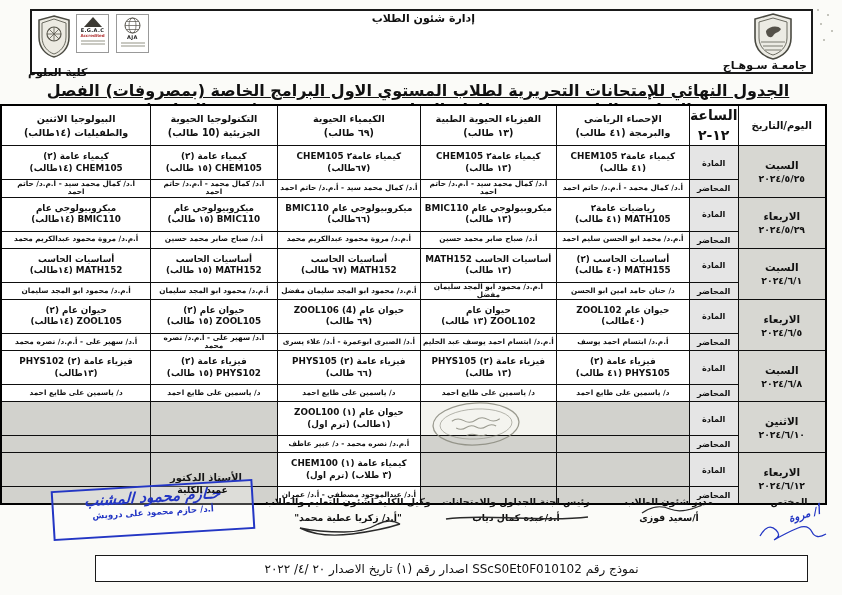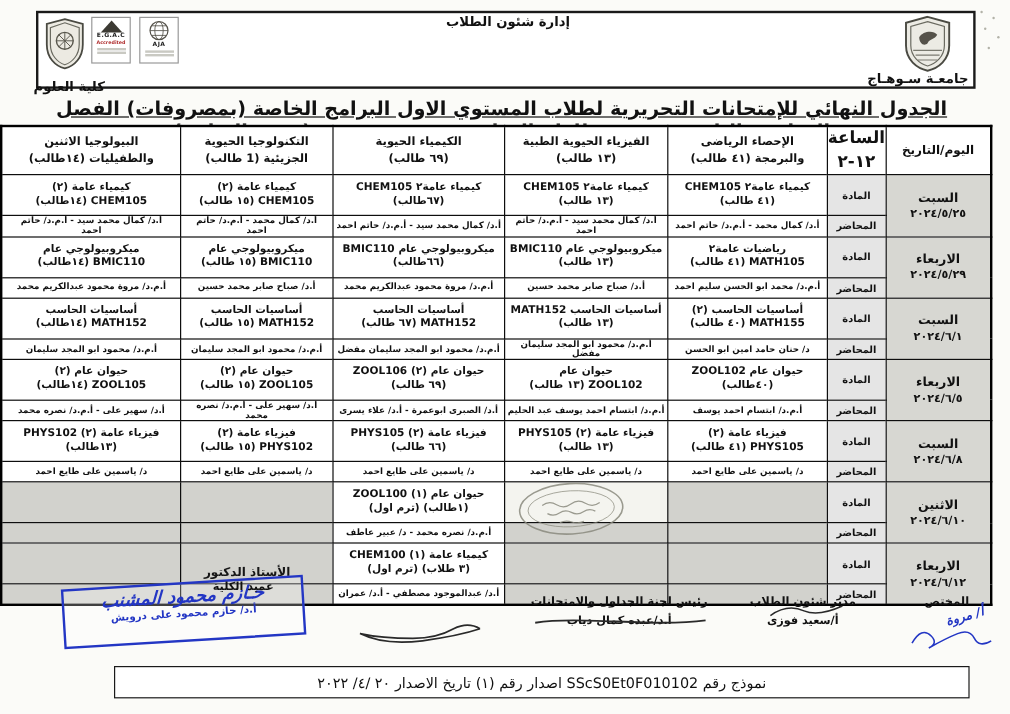--- a/index.html
+++ b/index.html
@@ -148,21 +148,21 @@
           <div>الساعة</div>
           <div>١٢-٢</div>
         </th>
         <th class="c-prog">الإحصاء الرياضى
 والبرمجة (٤١ طالب)</th>
         <th class="c-prog">الفيزياء الحيوية الطبية
 (١٣ طالب)</th>
         <th class="c-prog">الكيمياء الحيوية
 (٦٩ طالب)</th>
         <th class="c-prog">التكنولوجيا الحيوية
-الجزيئية (1 طالب)</th>
+الجزيئية (10 طالب)</th>
         <th class="c-prog">البيولوجيا الاثنين
 والطفيليات (١٤طالب)</th>
       </tr>
     </thead>
     <tbody id="sched-body">
         <tr class="">
           <td class="c-day" rowspan="2">
             <div class="dname">السبت</div>
             <div class="ddate">٢٠٢٤/٥/٢٥</div>
           </td>
@@ -241,21 +241,21 @@
         <tr class="">
           <td class="c-day" rowspan="2">
             <div class="dname">الاربعاء</div>
             <div class="ddate">٢٠٢٤/٦/٥</div>
           </td>
           <td class="c-label">المادة</td>
           <td class="c-sub">حيوان عام ZOOL102
 (٤٠طالب)</td>
           <td class="c-sub">حيوان عام
 ZOOL102 (١٣ طالب)</td>
-          <td class="c-sub">حيوان عام (٢) ZOOL106
+          <td class="c-sub">حيوان عام (4) ZOOL106
 (٦٩ طالب)</td>
           <td class="c-sub">حيوان عام (٢)
 ZOOL105 (١٥ طالب)</td>
           <td class="c-sub">حيوان عام (٢)
 ZOOL105 (١٤طالب)</td>
         </tr>
         <tr class="">
           <td class="c-label">المحاضر</td>
           <td class="c-lect">أ.م.د/ ابتسام احمد يوسف</td>
           <td class="c-lect">أ.م.د/ ابتسام احمد يوسف عبد الحليم</td>
@@ -361,20 +361,24 @@
   </svg>
 
   <div class="sig sig-diab">
     <div class="role">رئيس لجنة الجداول والامتحانات</div>
     <div class="name">أ.د/عبده كمال دياب</div>
   </div>
   <svg class="scrib" style="right:252px;top:511px" width="146" height="14" viewBox="0 0 146 14">
     <path d="M2 8 C40 2 100 12 144 6" fill="none" stroke="#2a2a2a" stroke-width="1.6"></path>
   </svg>
 
+  <div class="sig sig-zak">
+    <div class="role">وكيل الكلية لشئون التعليم والطلاب</div>
+    <div class="name">"أ.د/ زكريا عطية محمد"</div>
+  </div>
   <svg class="scrib" style="right:438px;top:518px" width="112" height="20" viewBox="0 0 112 20">
     <path d="M108 6 q-10 -6 -22 0 q-14 8 -34 8 q-26 0 -44 -4 q20 10 52 6 q30 -4 48 -10" fill="none" stroke="#2a2a2a" stroke-width="1.4"></path>
   </svg>
 
   <div class="dean-block">
     <div class="dean-pre">الأستاذ الدكتور</div>
     <div class="dean-role">عميد الكلية</div>
     <div class="dean-stamp">
       <div class="dean-script">حـازم محمود المشنب</div>
       <div class="dean-name">أ.د/ حازم محمود على درويش</div>

